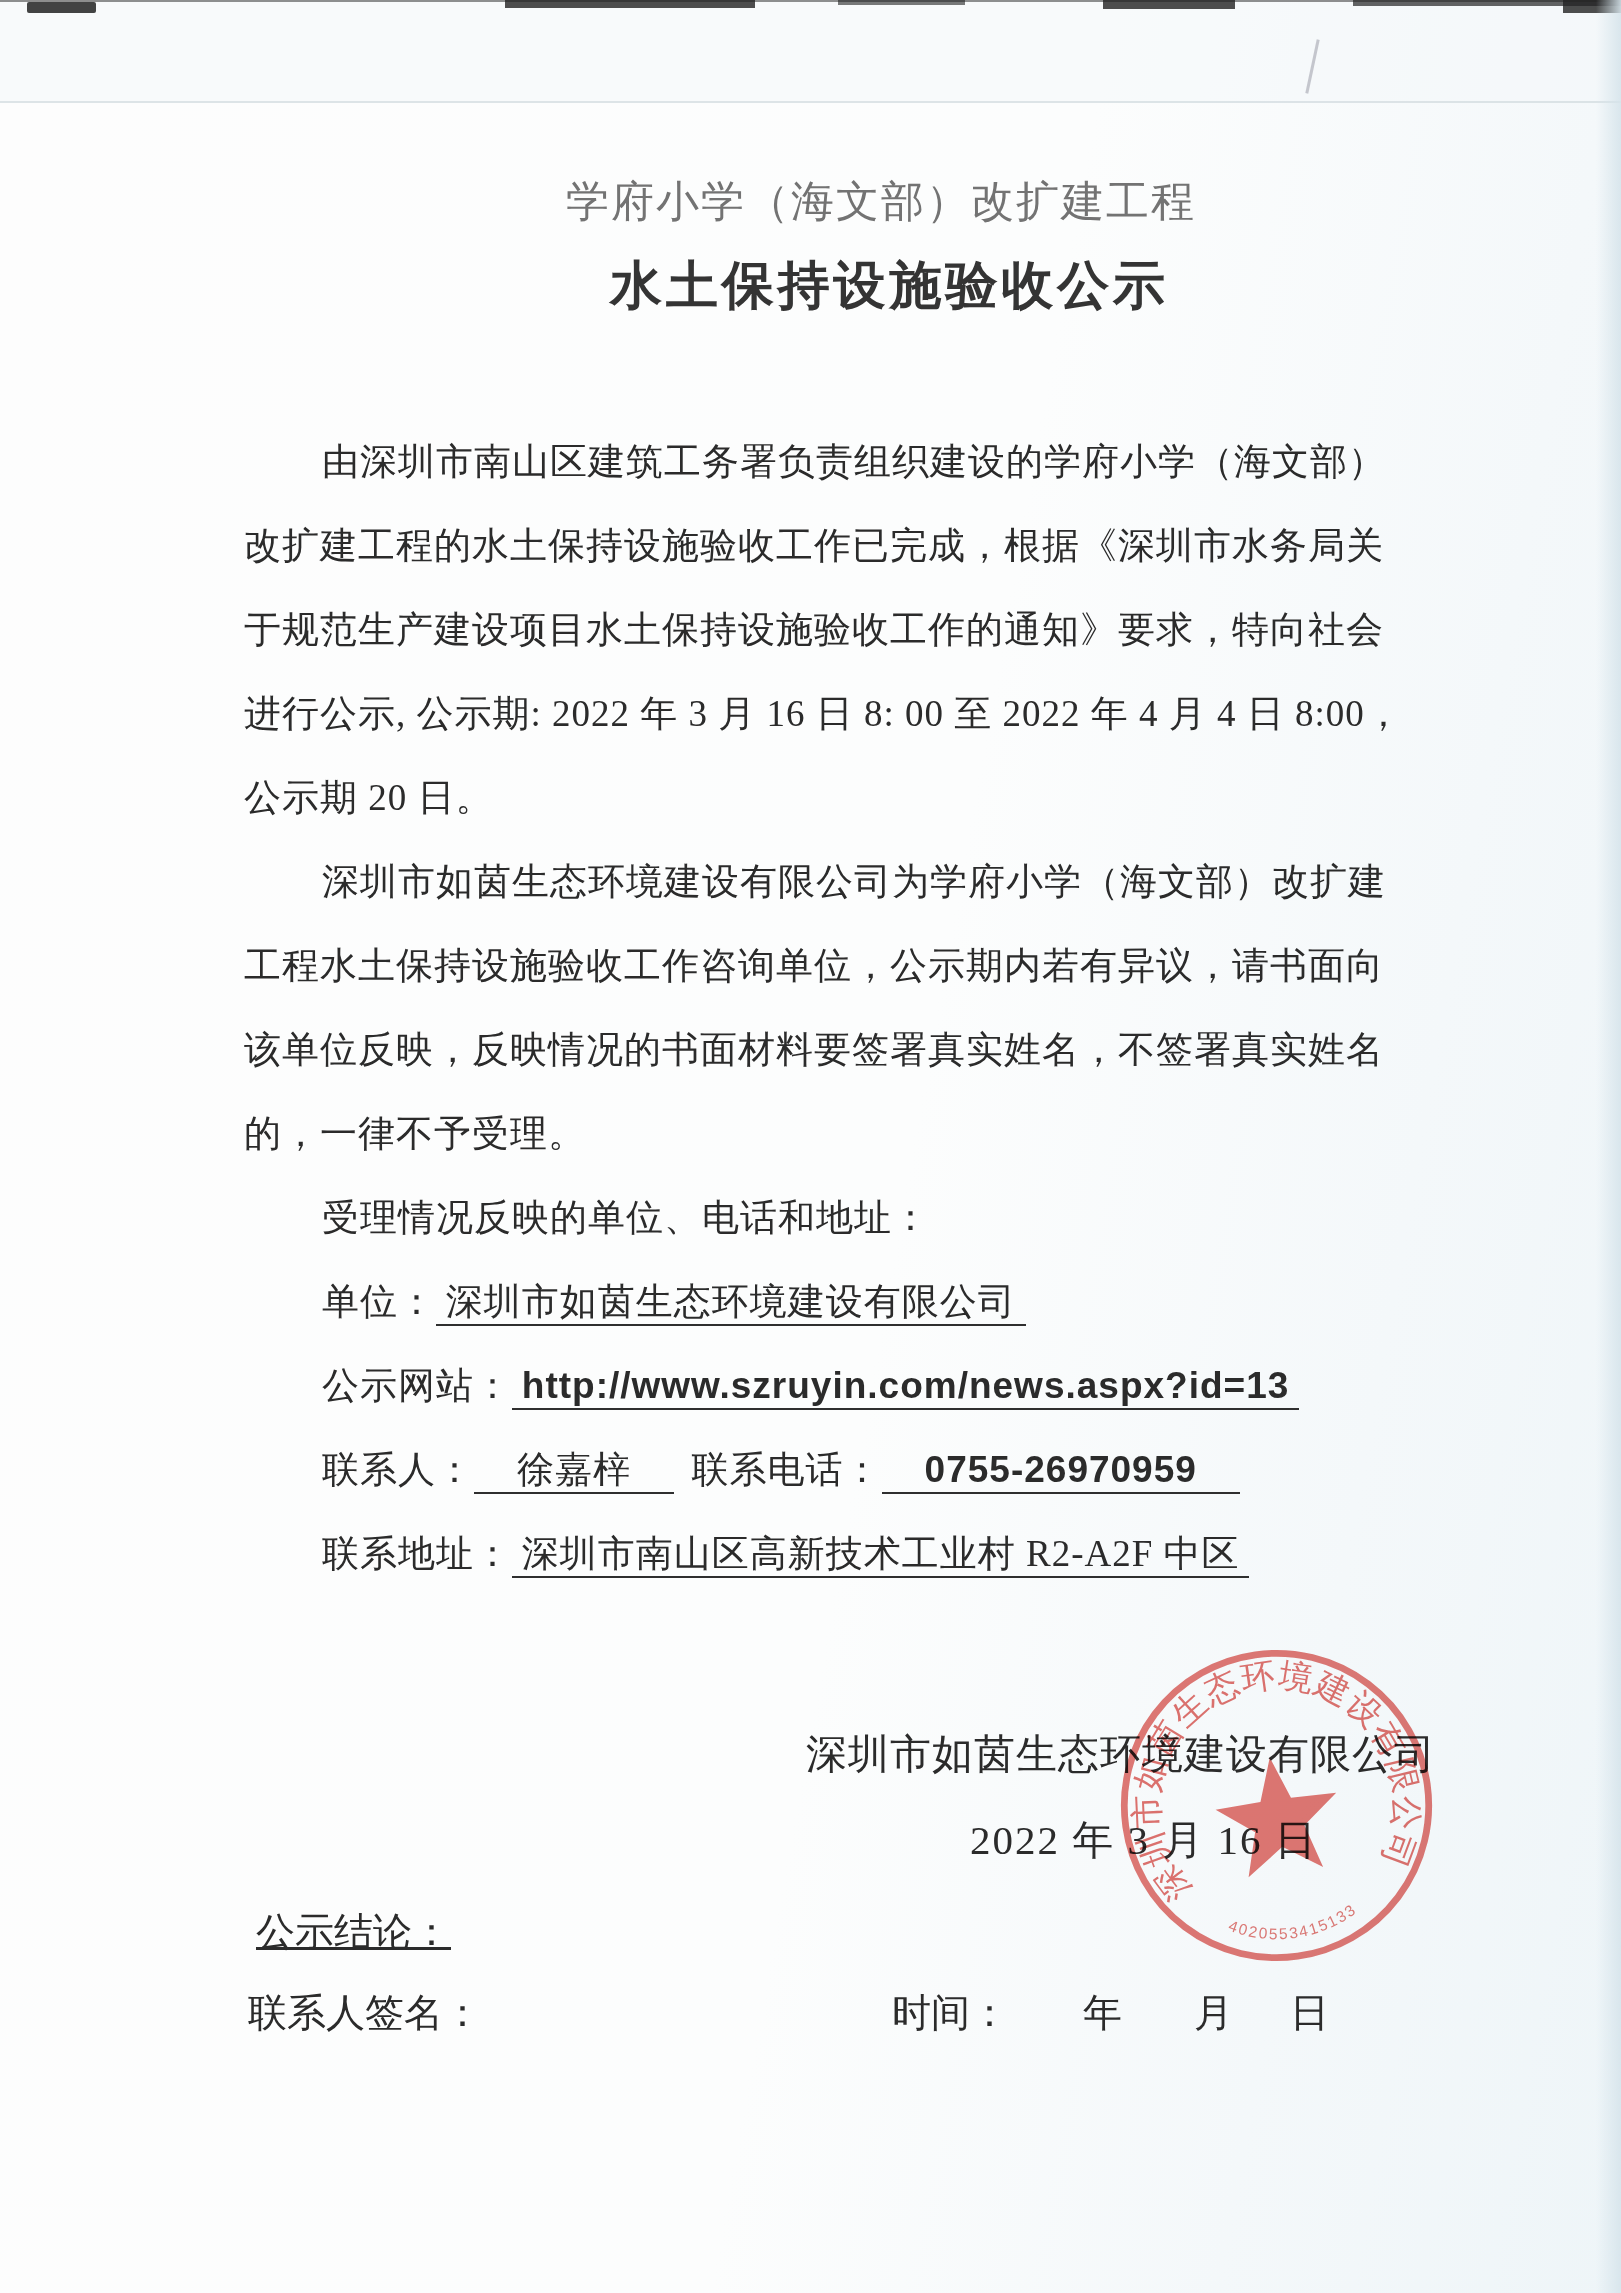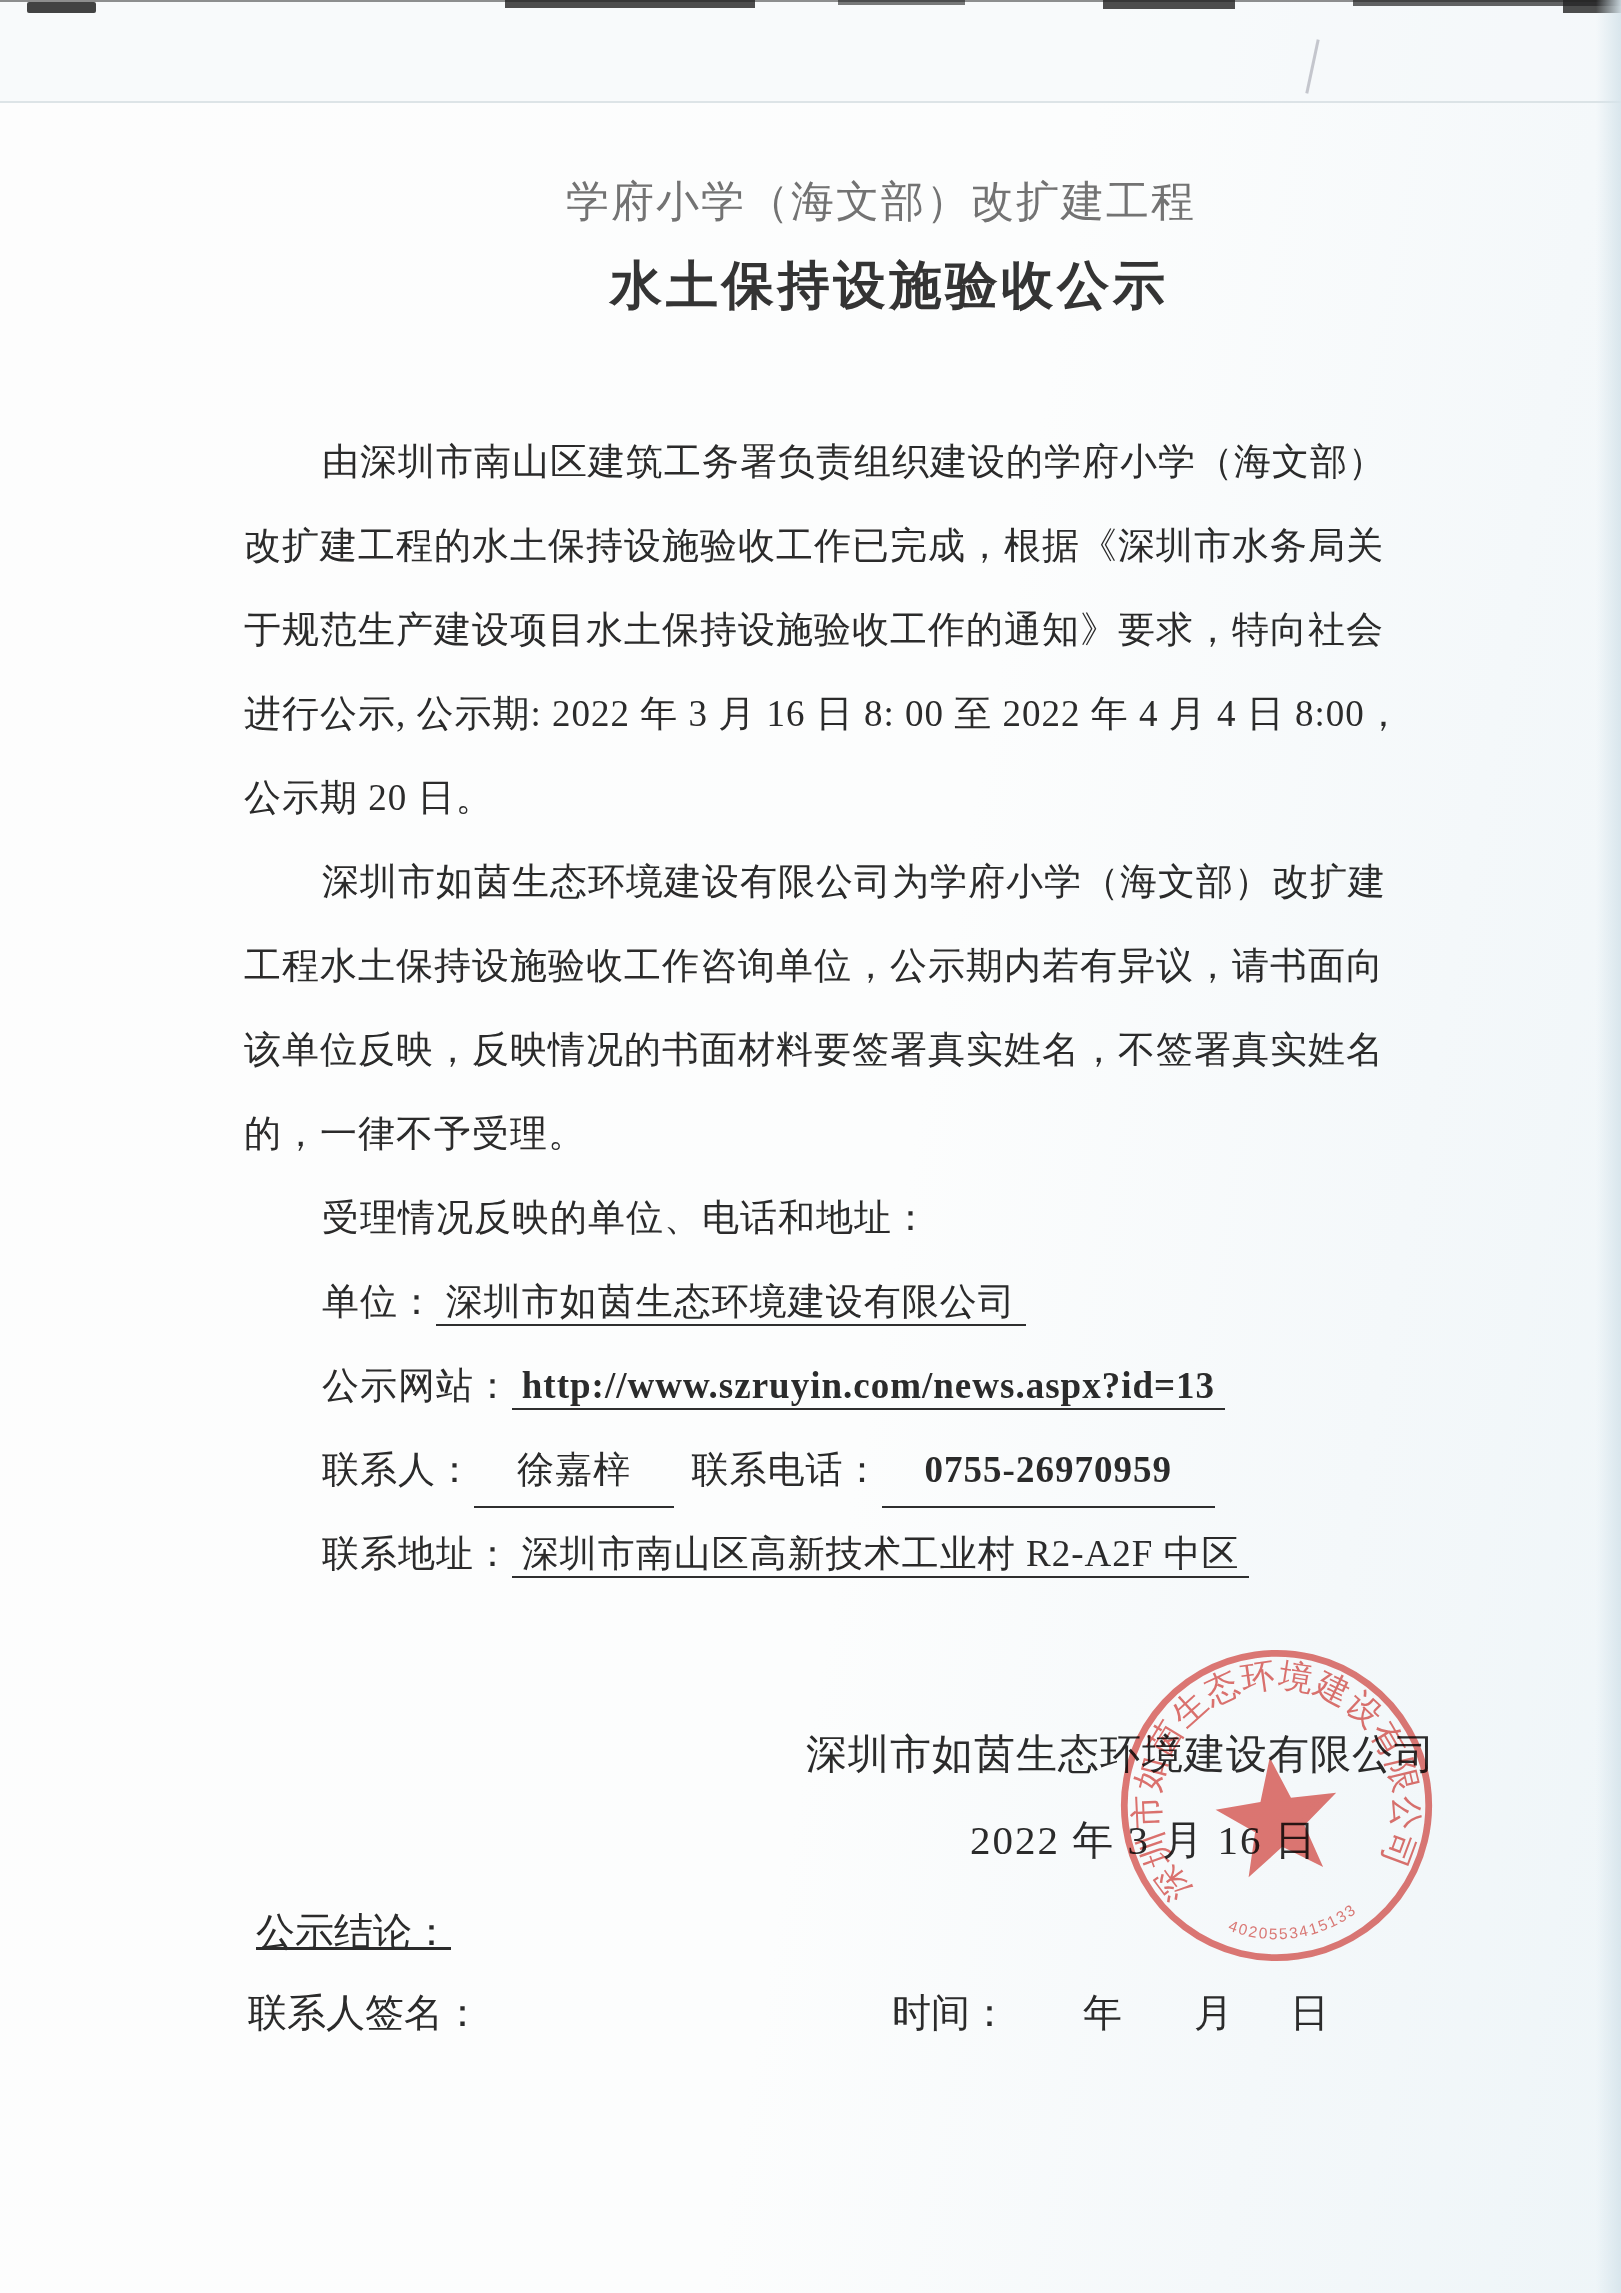--- a/index.html
+++ b/index.html
@@ -17,22 +17,22 @@
   .right-shade{right:0;top:0;width:25.5px;height:2294px;
     background:linear-gradient(90deg,rgba(220,232,238,0),rgba(214,228,235,.9));}
   
   .title1{left:566px;top:173px;font-size:43px;font-weight:500;letter-spacing:2px;color:#737373;white-space:nowrap;}
   .title2{left:610px;top:251px;font-size:52px;font-weight:600;letter-spacing:3.9px;color:#343434;white-space:nowrap;}
   
   .body-block{left:244px;top:420px;width:1147px;}
   .line{height:84px;line-height:84px;font-size:37px;letter-spacing:1px;white-space:nowrap;color:#2b2b2b;}
   .indent{padding-left:78px;}
   .u{border-bottom:2.9px solid #2f2f2f;padding:0 9.8px 2px 9.8px;}
-  .u-wide{border-bottom:2.9px solid #2f2f2f;padding:0 43px 16px 43px;text-align:right;}
-  .latin{font-family:Liberation Serif, serif;font-weight:700;font-size:37px;}
+  .u-wide{border-bottom:2.9px solid #2f2f2f;padding:0 43px 2px 43px;text-align:right;}
+  .latin{font-family:Liberation Sans, sans-serif;font-weight:700;font-size:37px;}
   
   .sig-company{left:806px;top:1727px;font-size:41px;letter-spacing:1px;white-space:nowrap;}
   .sig-date{left:970px;top:1813px;font-size:41px;letter-spacing:2px;white-space:nowrap;}
   
   .foot{font-size:39px;white-space:nowrap;}
   .conclusion{left:256px;top:1905px;text-decoration:underline;}
   .signname{left:248px;top:1986px;}
   .time-label{left:892px;top:1986px;}
   .ymd-y{left:1083px;top:1986px;}
   .ymd-m{left:1194px;top:1986px;}

